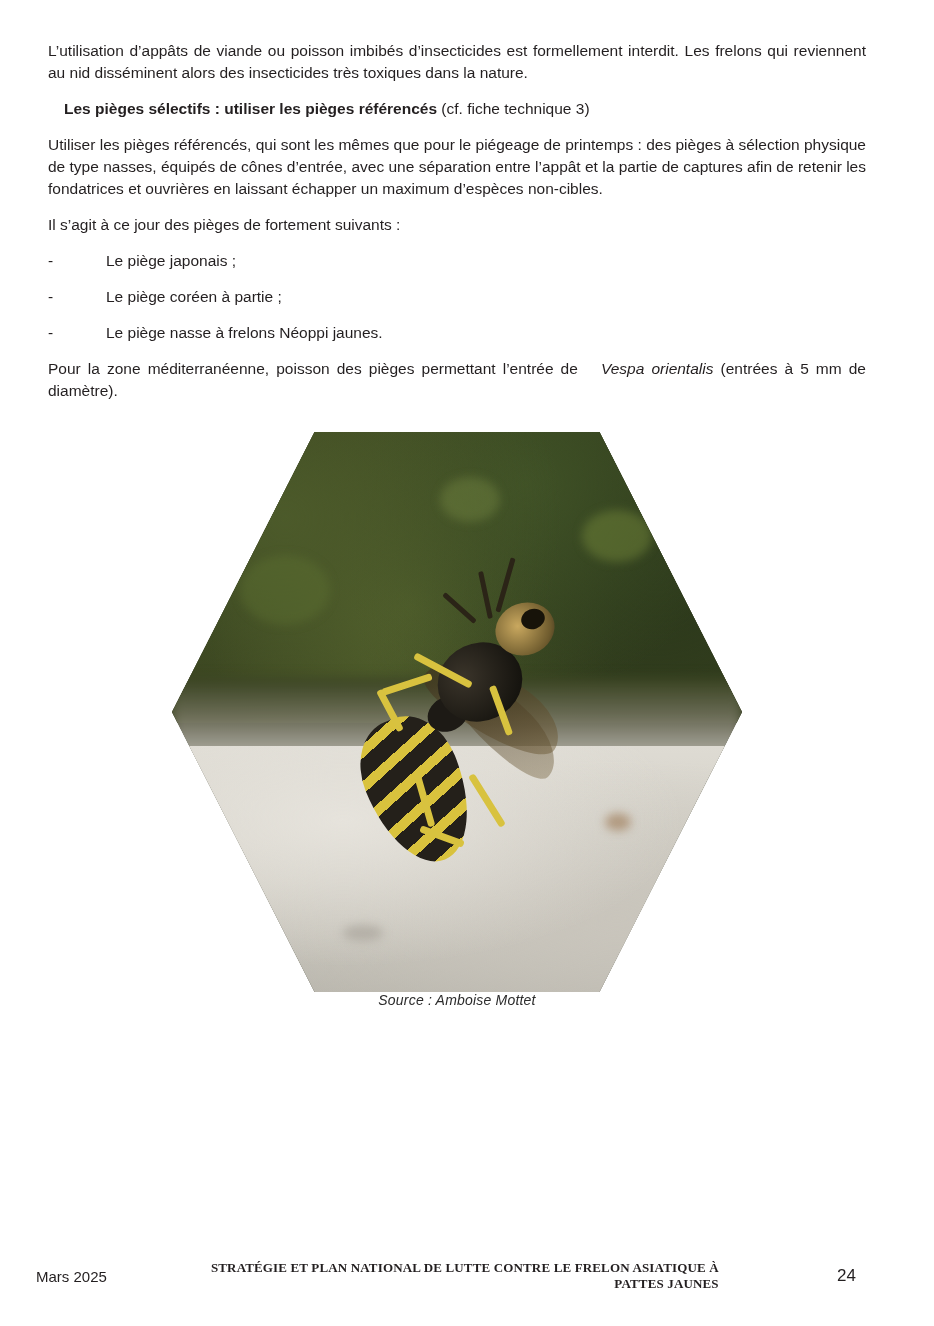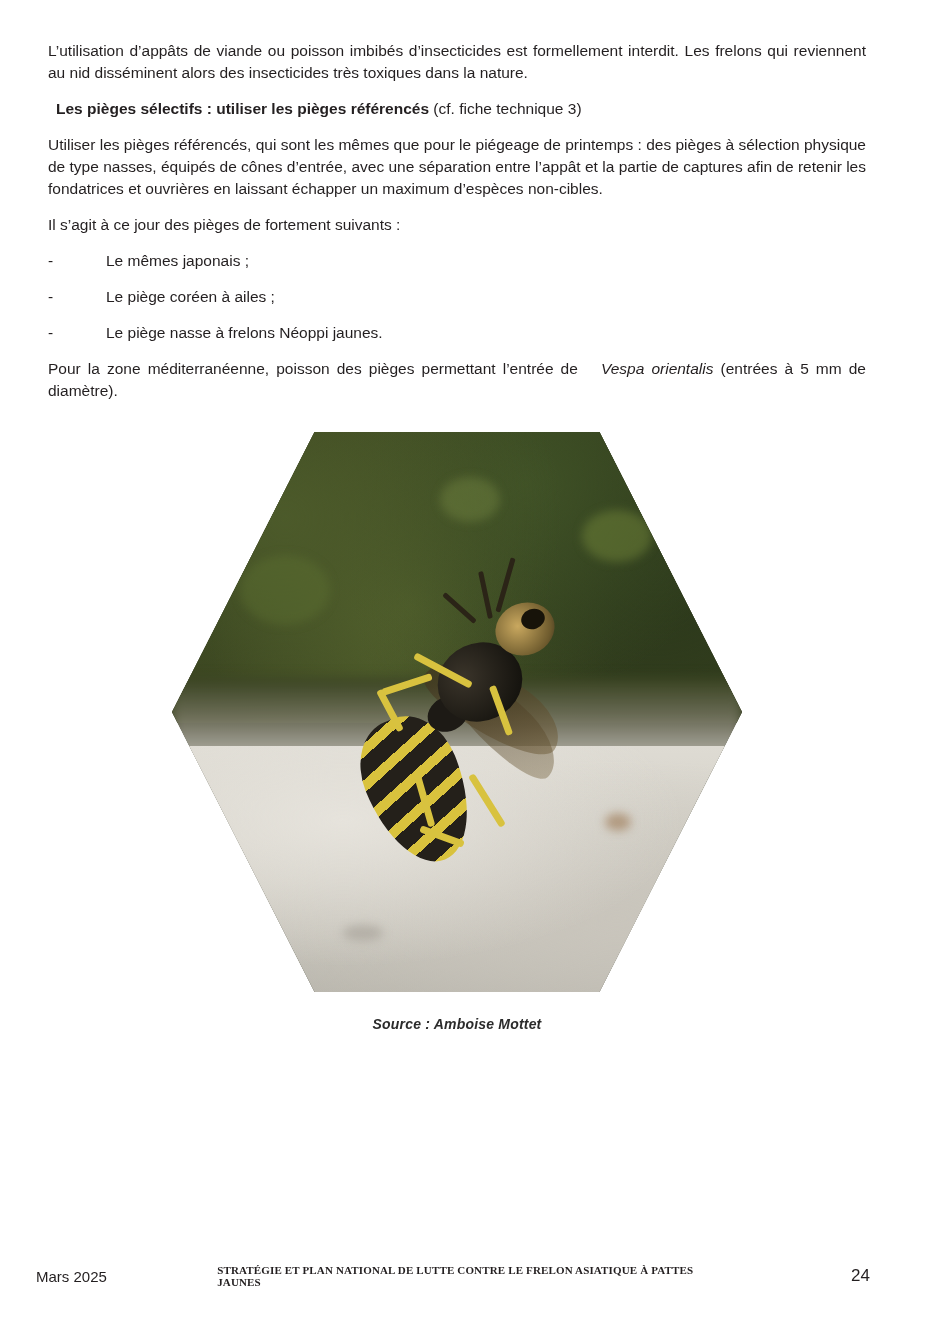--- a/index.html
+++ b/index.html
@@ -26,21 +26,21 @@
     margin: 0 0 14px 0;
     font-size: 15.5px;
     line-height: 1.42;
     text-align: justify;
     color: #231f20;
   }
   .para-justify {
     text-align: justify;
   }
   .heading-line {
-    margin: 0 0 14px 8px;
+    margin: 0 0 14px 16px;
     font-size: 15.5px;
     line-height: 1.42;
     color: #231f20;
   }
   .heading-line b {
     font-weight: bold;
   }
   .list-item {
     display: flex;
     margin: 0 0 14px 0;
@@ -133,49 +133,49 @@
     background: linear-gradient(120deg, rgba(60,48,28,0.85), rgba(120,100,60,0.55));
     border-radius: 60% 40% 55% 45% / 70% 60% 40% 30%;
     opacity: 0.85;
   }
   .antenna {
     position: absolute;
     background: #2b2417;
     border-radius: 2px;
   }
   .caption {
-    margin-top: 24px;
+    margin-top: 0;
     font-size: 14px;
     font-style: italic;
-    font-weight: bold;
+    font-weight: normal;
     color: #2b2b2b;
     letter-spacing: 0.2px;
   }
   
   .footer {
     position: absolute;
     left: 0;
-    right: 0;
+    right: 14px;
     bottom: 30px;
     height: 40px;
     padding: 0 36px;
     box-sizing: border-box;
     display: flex;
     align-items: center;
     justify-content: space-between;
   }
   .footer-left {
     font-size: 15px;
     color: #231f20;
     width: 190px;
   }
   .footer-center {
     flex: 1 1 auto;
-    text-align: left;
-    font-size: 11px;
+    text-align: right;
+    font-size: 13px;
     font-weight: bold;
     letter-spacing: 0.15px;
     color: #231f20;
     font-family: "Liberation Serif", serif;
   }
   .footer-right {
     width: 190px;
     text-align: right;
     font-size: 17px;
     color: #231f20;
@@ -194,25 +194,25 @@
     <b>Les pièges sélectifs : utiliser les pièges référencés</b>
     <span>(cf. fiche technique 3)</span>
   </div>
 
   <p class="para-justify">Utiliser les pièges référencés, qui sont les mêmes que pour le piégeage de printemps : des pièges à sélection physique de type nasses, équipés de cônes d’entrée, avec une séparation entre l’appât et la partie de captures afin de retenir les fondatrices et ouvrières en laissant échapper un maximum d’espèces non-cibles.</p>
 
   <p>Il s’agit à ce jour des pièges de fortement suivants :</p>
 
   <div class="list-item">
     <span class="list-dash">-</span>
-    <span class="list-text">Le mêmes japonais ;</span>
+    <span class="list-text">Le piège japonais ;</span>
   </div>
   <div class="list-item">
     <span class="list-dash">-</span>
-    <span class="list-text">Le piège coréen à ailes ;</span>
+    <span class="list-text">Le piège coréen à partie ;</span>
   </div>
   <div class="list-item">
     <span class="list-dash">-</span>
     <span class="list-text">Le piège nasse à frelons Néoppi jaunes.</span>
   </div>
 
 
   <p class="para-justify"><span>Pour la zone méditerranéenne, poisson des pièges permettant l’entrée de </span><em class="italic">Vespa orientalis</em><span> (entrées à 5 mm de diamètre).</span></p>
 
   <div class="figure">

